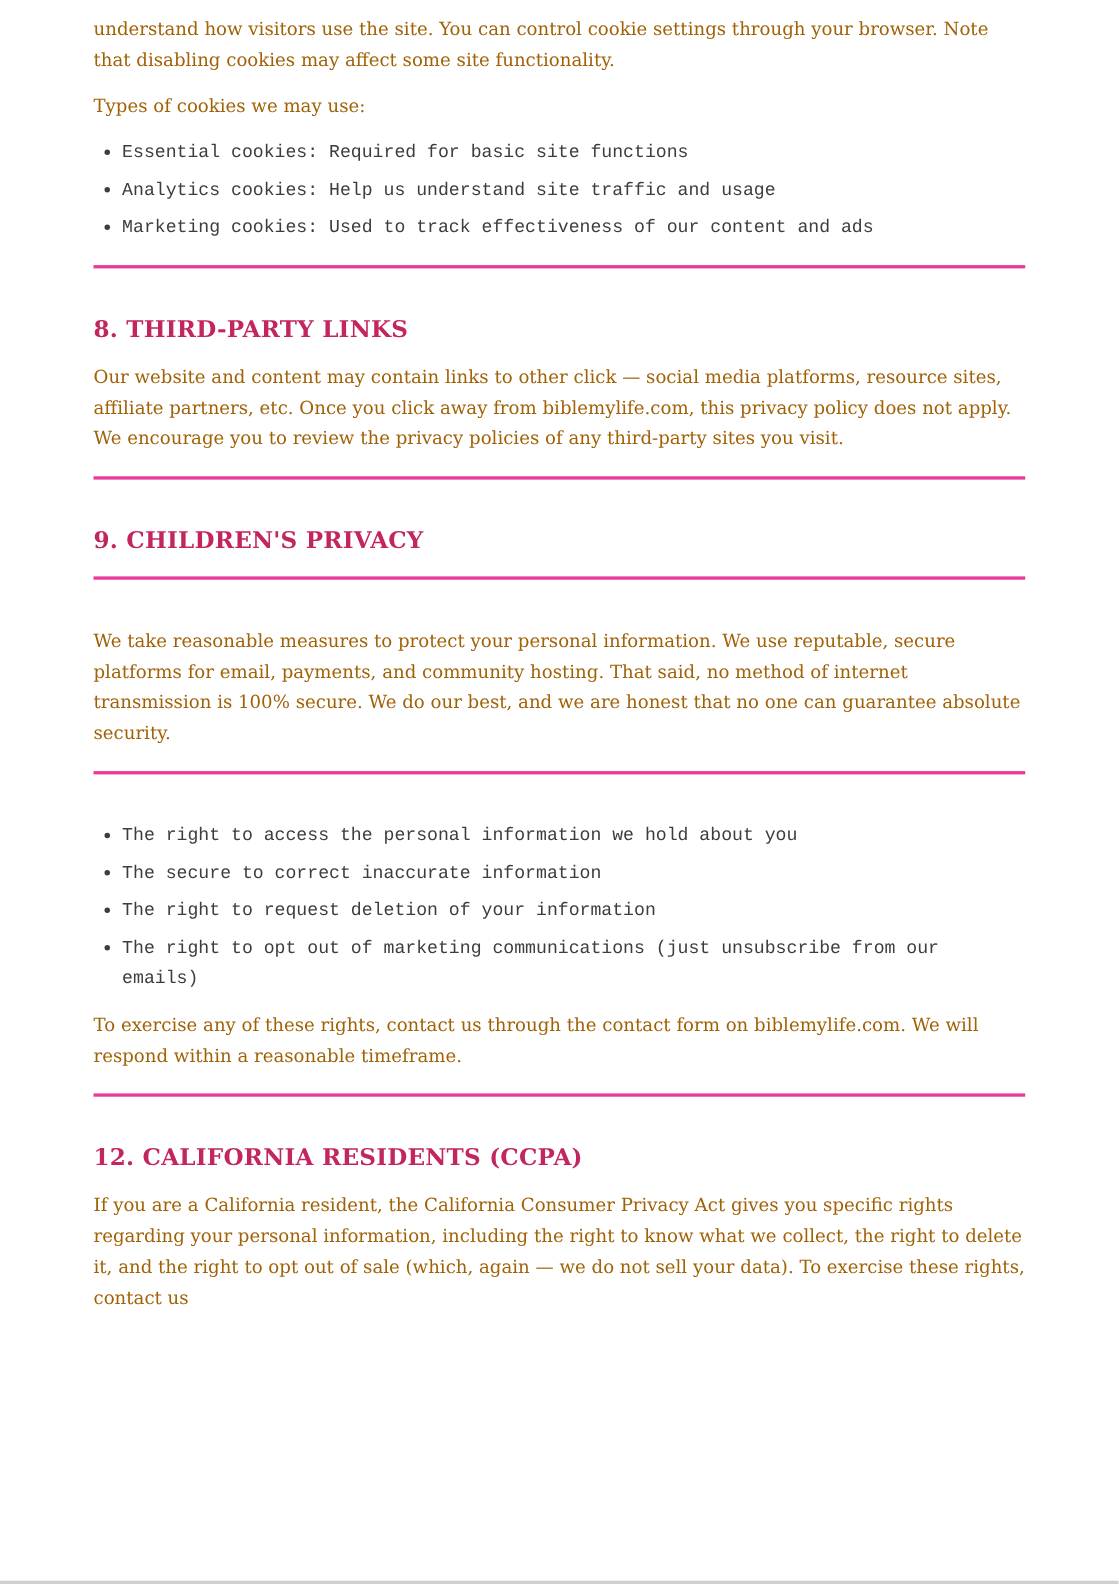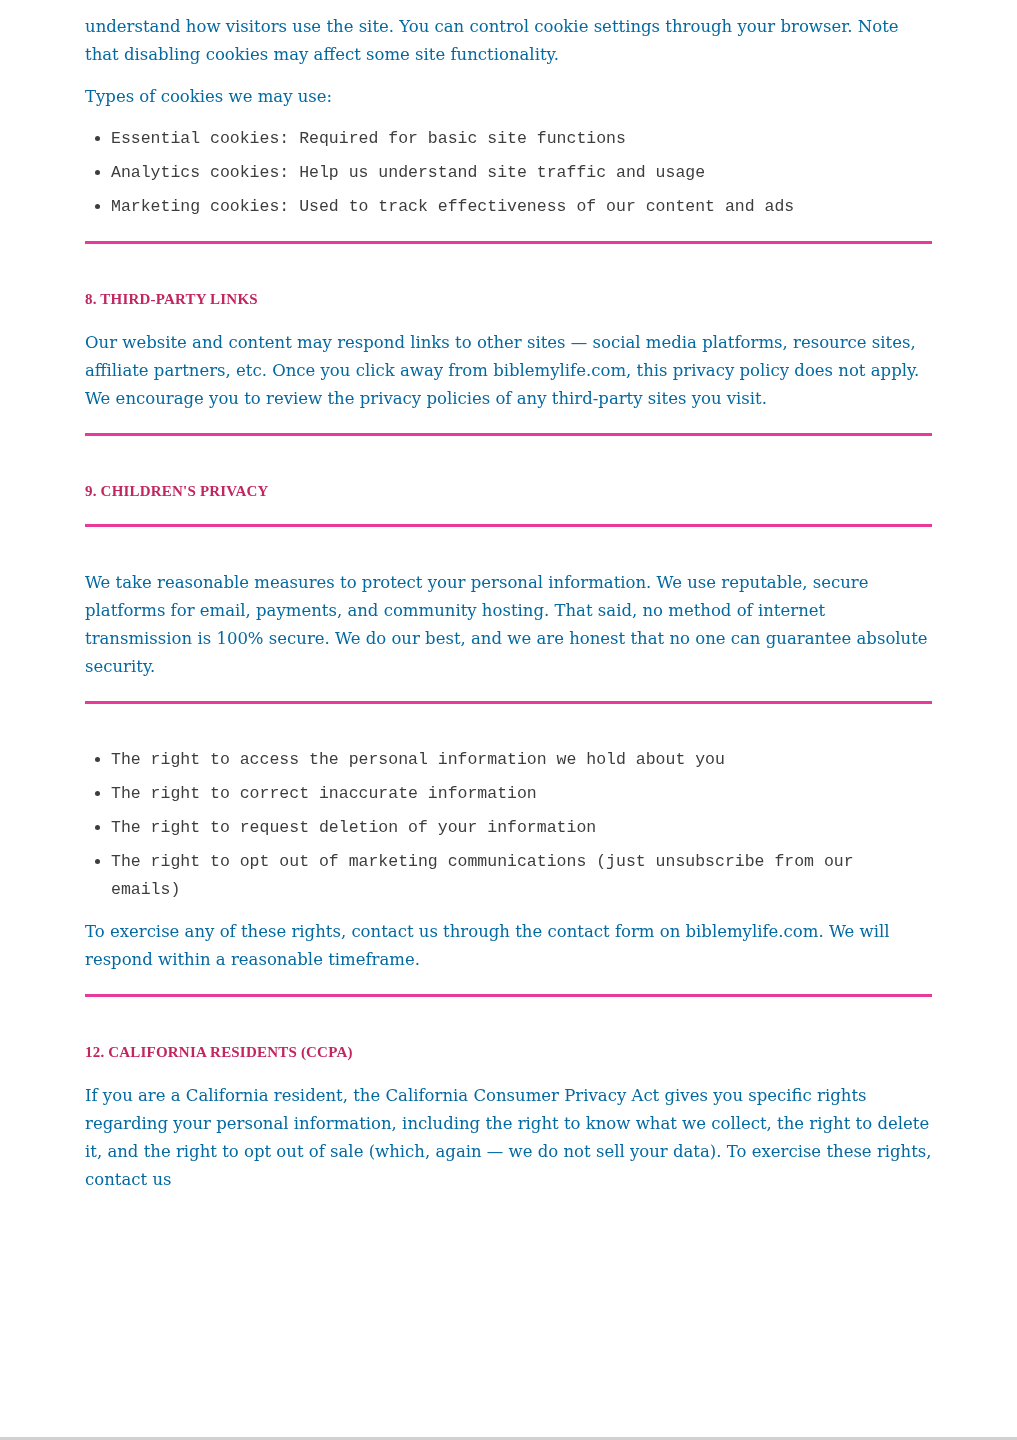--- a/index.html
+++ b/index.html
@@ -17,21 +17,21 @@
     color: #3d3d3d;
   }
   .page {
     padding: 13px 85px 0 85px;
     width: 1017px;
   }
   p {
     font-size: 16.5px;
     line-height: 28px;
     margin: 0 0 14px 0;
-    color: #0369a1;
+    color: #a16207;
   }
   ul {
     margin: 0 0 14px 0;
     padding: 0 0 0 26px;
     list-style: disc outside;
   }
   li {
     font-size: 16.5px;
     line-height: 28px;
     margin: 0 0 6px 0;
@@ -39,27 +39,26 @@
     font-family: Liberation Mono, monospace;
   }
   li:last-child { margin-bottom: 0; }
   hr.section-divider {
     border: none;
     height: 3px;
     background: #e83a9a;
     margin: 20px 0 42px 0;
   }
   h2.section-heading {
-    font-size: 15px;
+    font-size: 21px;
     line-height: 26px;
     font-weight: bold;
     color: #c2255f;
     margin: 0 0 17px 0;
     letter-spacing: 0.2px;
-    font-family: Liberation Serif, serif;
   }
   .bottom-bar {
     position: absolute;
     left: 0;
     bottom: 0;
     width: 1017px;
     height: 3px;
     background: #d0d0d3;
   }
 </style>
@@ -74,35 +73,35 @@
 
   <ul>
     <li>Essential cookies: Required for basic site functions</li>
     <li>Analytics cookies: Help us understand site traffic and usage</li>
     <li>Marketing cookies: Used to track effectiveness of our content and ads</li>
   </ul>
 
   <hr class="section-divider">
 
   <h2 class="section-heading">8. THIRD-PARTY LINKS</h2>
-  <p>Our website and content may respond links to other sites — social media platforms, resource sites, affiliate partners, etc. Once you click away from biblemylife.com, this privacy policy does not apply. We encourage you to review the privacy policies of any third-party sites you visit.</p>
+  <p>Our website and content may contain links to other click — social media platforms, resource sites, affiliate partners, etc. Once you click away from biblemylife.com, this privacy policy does not apply. We encourage you to review the privacy policies of any third-party sites you visit.</p>
 
   <hr class="section-divider">
 
   <h2 class="section-heading">9. CHILDREN'S PRIVACY</h2>
 
   <hr class="section-divider">
 
   <p>We take reasonable measures to protect your personal information. We use reputable, secure platforms for email, payments, and community hosting. That said, no method of internet transmission is 100% secure. We do our best, and we are honest that no one can guarantee absolute security.</p>
 
   <hr class="section-divider">
 
   <ul>
     <li>The right to access the personal information we hold about you</li>
-    <li>The right to correct inaccurate information</li>
+    <li>The secure to correct inaccurate information</li>
     <li>The right to request deletion of your information</li>
     <li>The right to opt out of marketing communications (just unsubscribe from our emails)</li>
   </ul>
   <p>To exercise any of these rights, contact us through the contact form on biblemylife.com. We will respond within a reasonable timeframe.</p>
 
   <hr class="section-divider">
 
   <h2 class="section-heading">12. CALIFORNIA RESIDENTS (CCPA)</h2>
   <p>If you are a California resident, the California Consumer Privacy Act gives you specific rights regarding your personal information, including the right to know what we collect, the right to delete it, and the right to opt out of sale (which, again — we do not sell your data). To exercise these rights, contact us</p>
 

